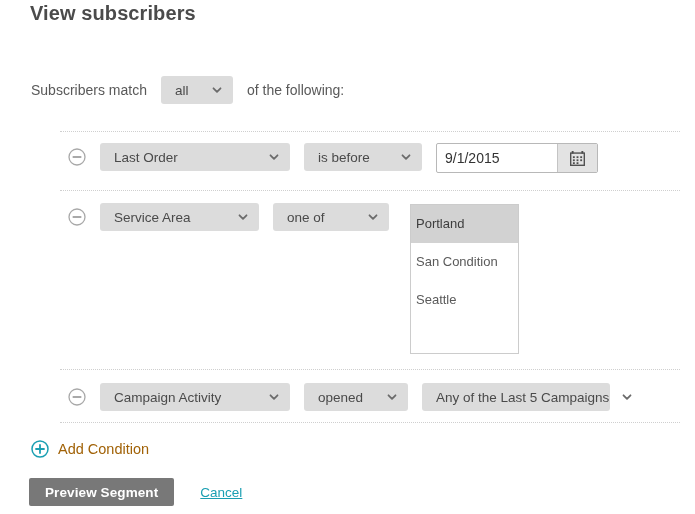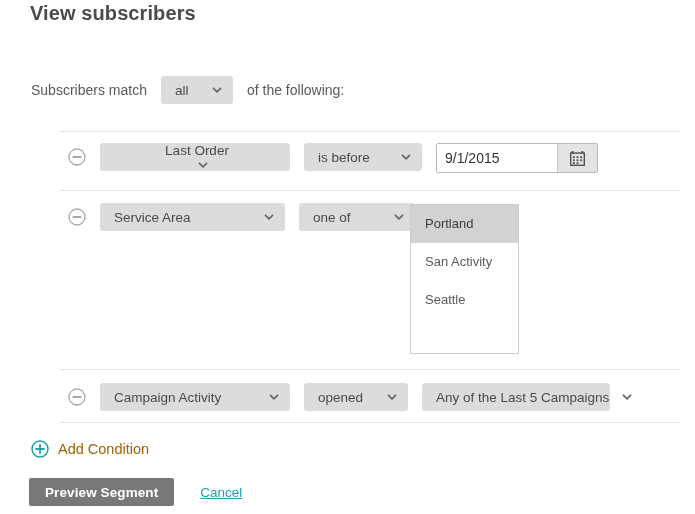--- a/index.html
+++ b/index.html
@@ -99,25 +99,25 @@
     height: 18px;
     flex: 0 0 auto;
     margin-top: 5px;
     margin-right: 14px;
     cursor: pointer;
   }
   .remove-btn svg { display: block; }
 
   
   #row-1 { left: 68px; top: 143px; }
-  #row-1 .sel-field { width: 190px; flex-direction: column; }
+  #row-1 .sel-field { width: 190px; }
   #row-1 .sel-op { width: 118px; margin-left: 14px; }
 
   #row-2 { left: 68px; top: 203px; }
-  #row-2 .sel-field { width: 185px; }
+  #row-2 .sel-field { width: 159px; }
   #row-2 .sel-op { width: 116px; margin-left: 14px; }
 
   #row-3 { left: 68px; top: 383px; }
   #row-3 .sel-field { width: 190px; justify-content: space-between; }
   #row-3 .sel-op { width: 104px; margin-left: 14px; }
   #row-3 .sel-val { width: 188px; margin-left: 14px; }
 
   
   .date-wrap {
     margin-left: 14px;
@@ -158,21 +158,21 @@
     top: 204px;
     width: 109px;
     height: 150px;
     background: #ffffff;
     border: 1px solid #cccccc;
     overflow: hidden;
   }
   .listbox .opt {
     font-size: 13px;
     color: #5a5a5a;
-    padding: 0 0 0 14px;
+    padding: 0 0 0 5px;
     height: 38px;
     line-height: 38px;
     cursor: pointer;
     white-space: nowrap;
   }
   .listbox .opt.selected {
     background: #d2d2d2;
     color: #3d3d3d;
   }
 
@@ -321,21 +321,21 @@
       <span class="chev">
         <svg viewBox="0 0 12 12" width="12" height="12">
             <path d="M2.5 4.3 L6 7.8 L9.5 4.3" fill="none" stroke="#6b6b6b" stroke-width="1.8" stroke-linecap="round" stroke-linejoin="round"></path>
           </svg>
       </span>
     </div>
   </div>
 
   <div class="listbox">
     <div class="opt selected">Portland</div>
-    <div class="opt">San Activity</div>
+    <div class="opt">San Condition</div>
     <div class="opt">Seattle</div>
   </div>
 
   <div class="cond-row" id="row-3">
     <span class="remove-btn">
       <svg viewBox="0 0 18 18" width="18" height="18">
         <circle cx="9" cy="9" r="8" fill="none" stroke="#a8a8a8" stroke-width="1.3"></circle>
         <line x1="5.2" y1="9" x2="12.8" y2="9" stroke="#8d8d8d" stroke-width="1.5" stroke-linecap="round"></line>
       </svg>
     </span>

